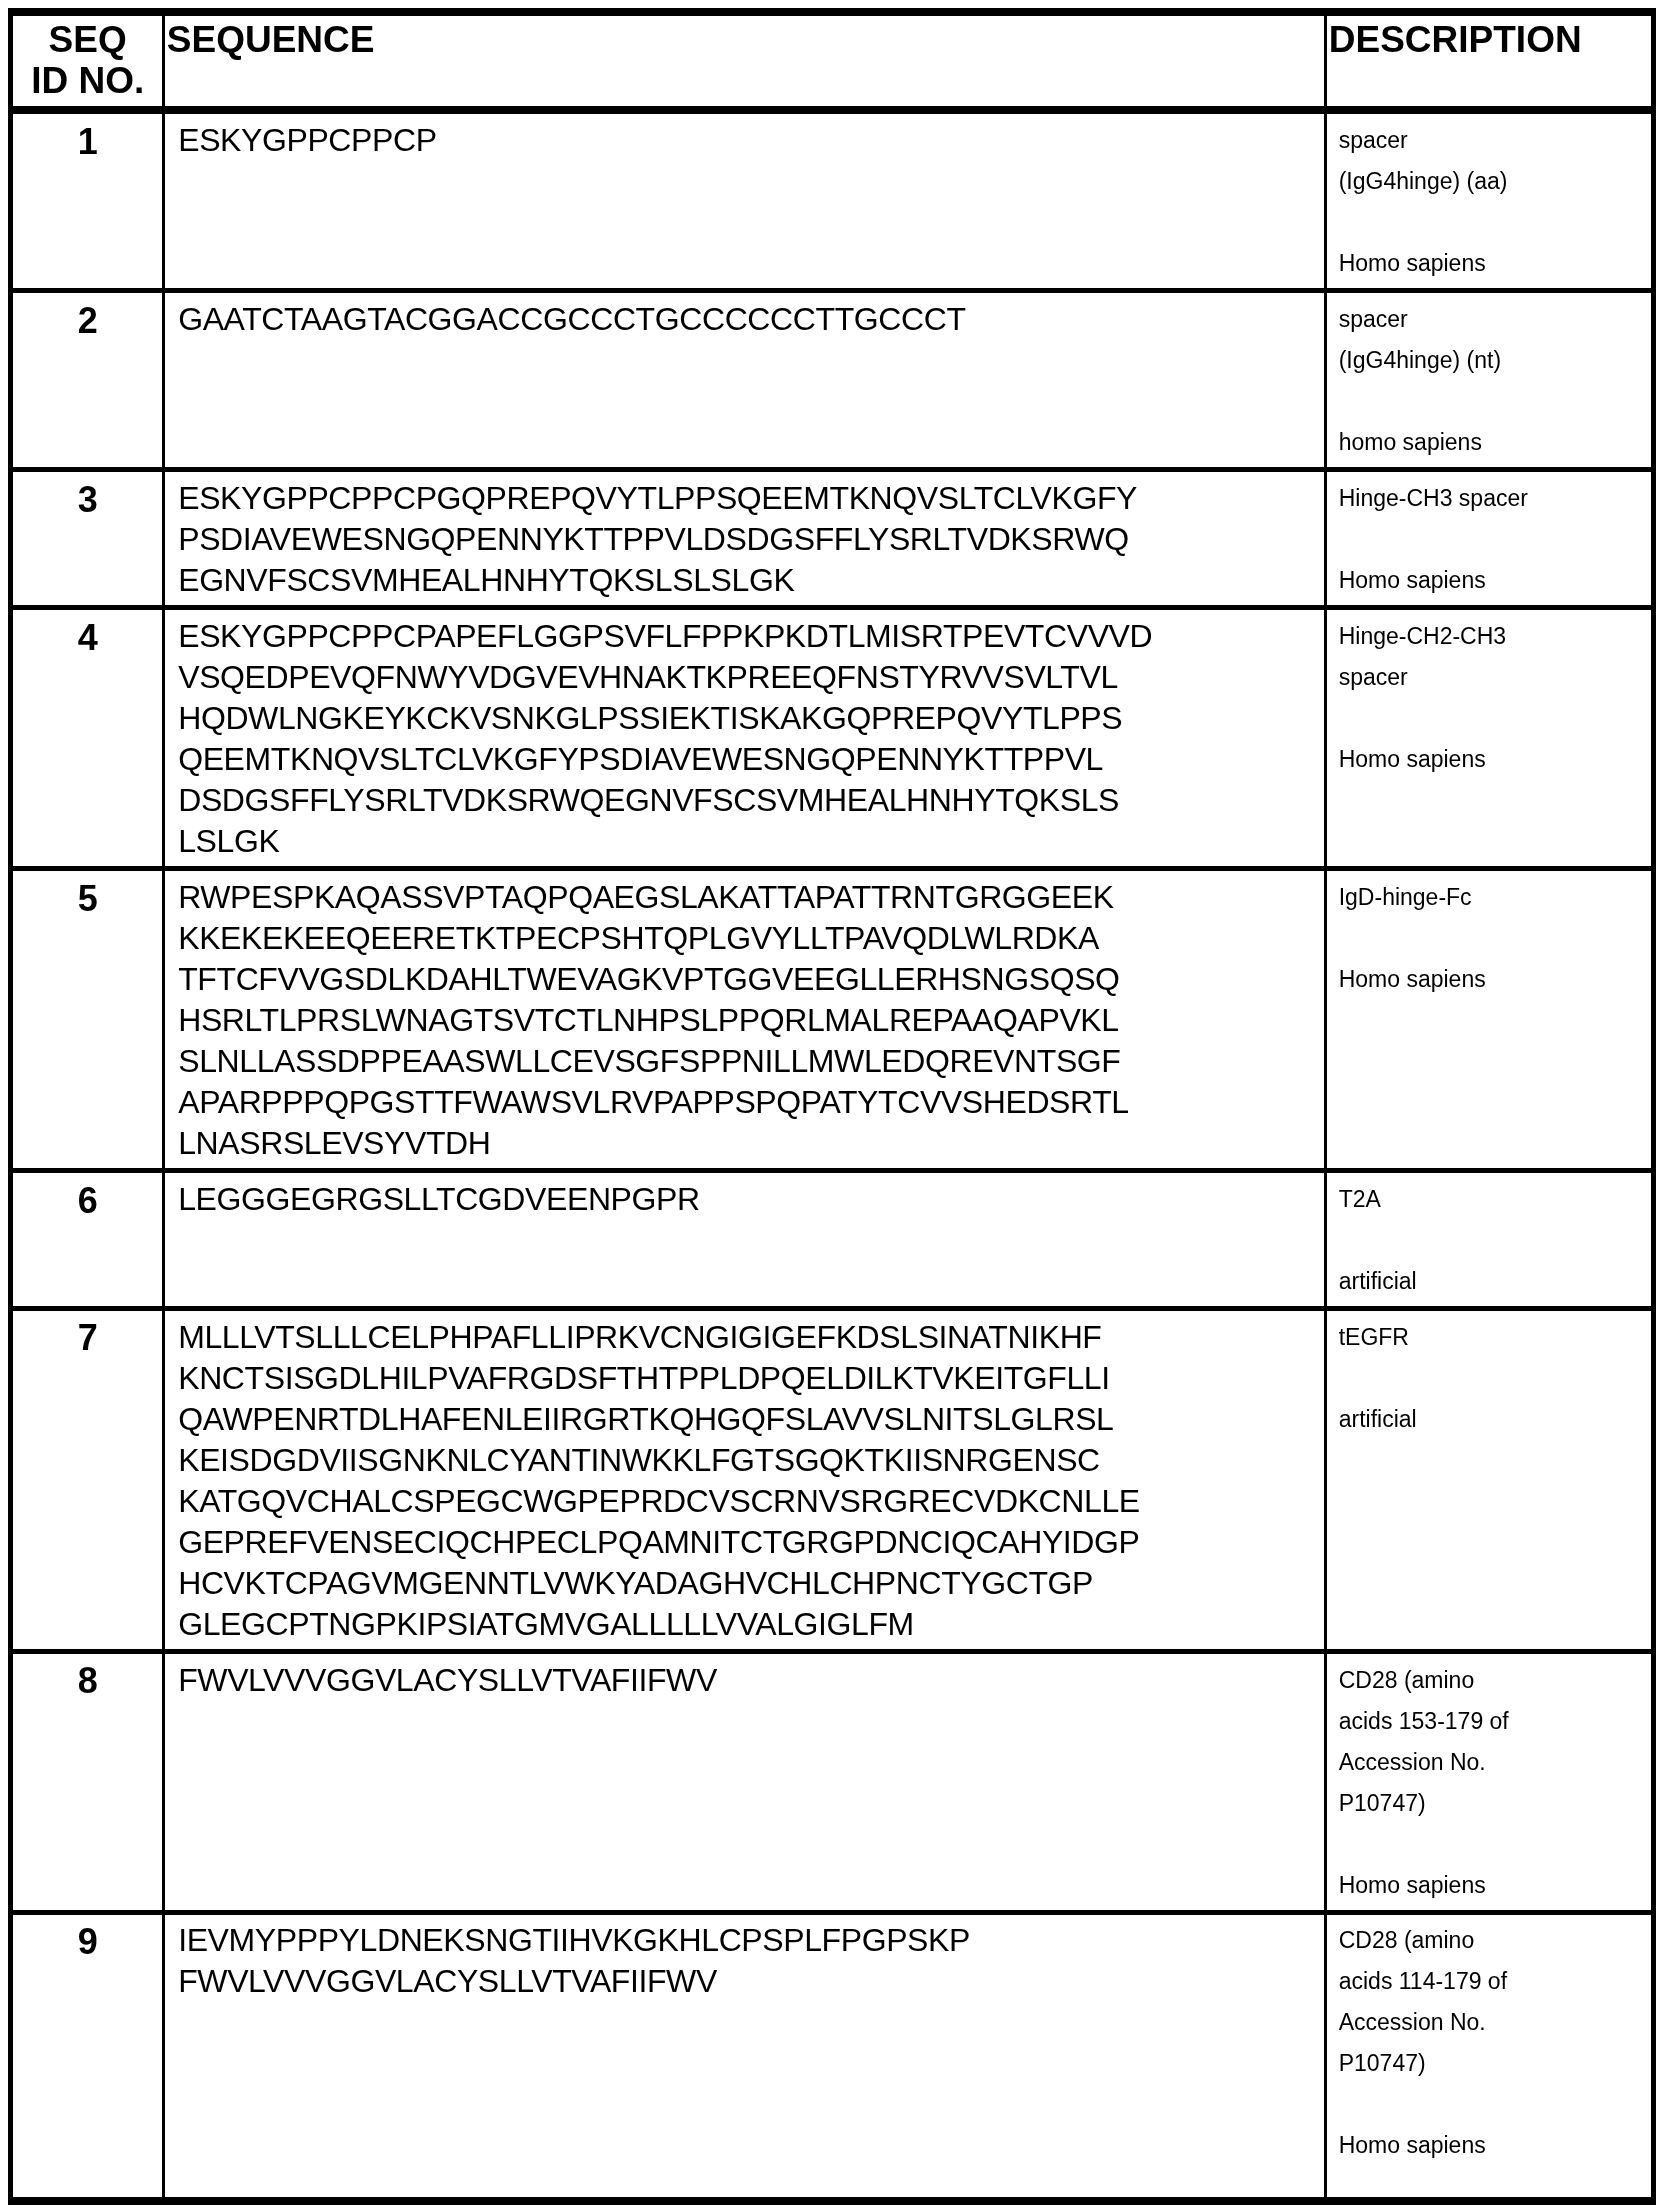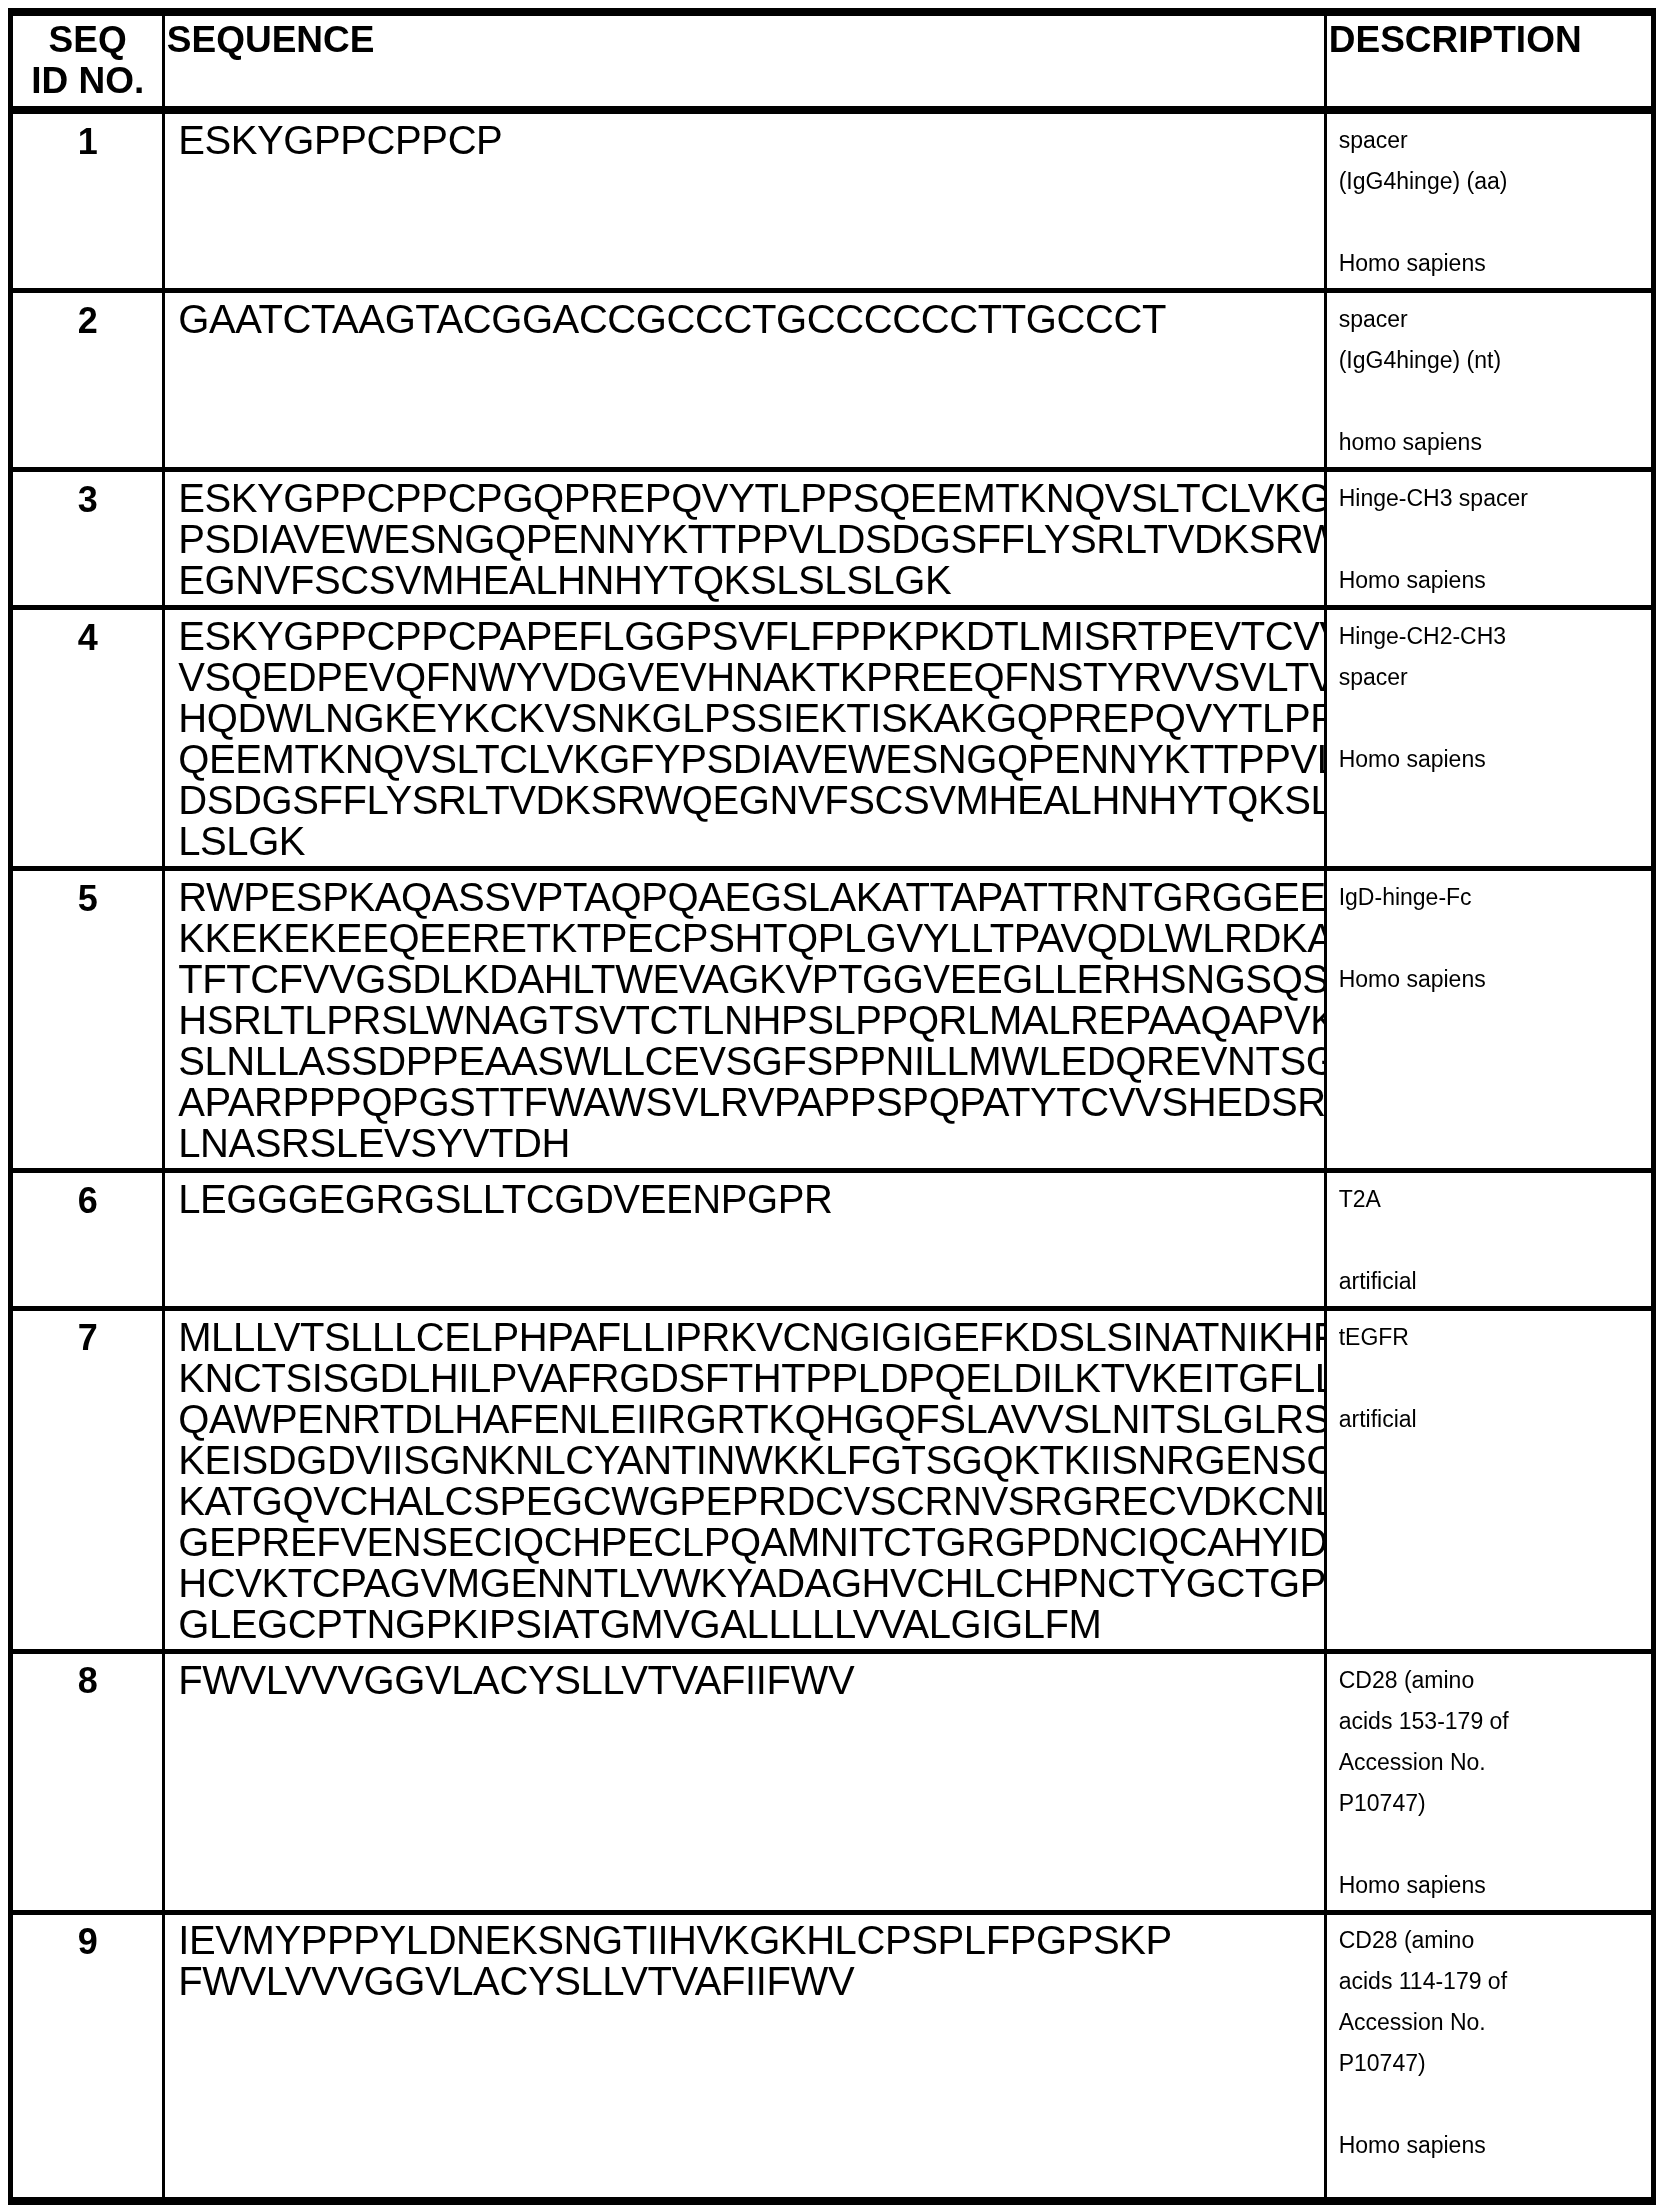--- a/index.html
+++ b/index.html
@@ -47,21 +47,21 @@
   }
   th.left-head { text-align: center; }
   td.col-id {
     font-size: 36px;
     font-weight: bold;
     text-align: center;
     padding-top: 6.6px;
     white-space: pre-line;
   }
   td.col-seq {
-    font-size: 40px;
+    font-size: 32px;
     line-height: 41px;
     letter-spacing: -0.4px;
     white-space: pre-line;
     padding: 5.8px 6.6px 4.1px 13px;
   }
   td.col-desc {
     font-size: 23px;
     line-height: 41px;
     white-space: pre-line;
     padding: 5.8px 5px 4.1px 11.5px;

